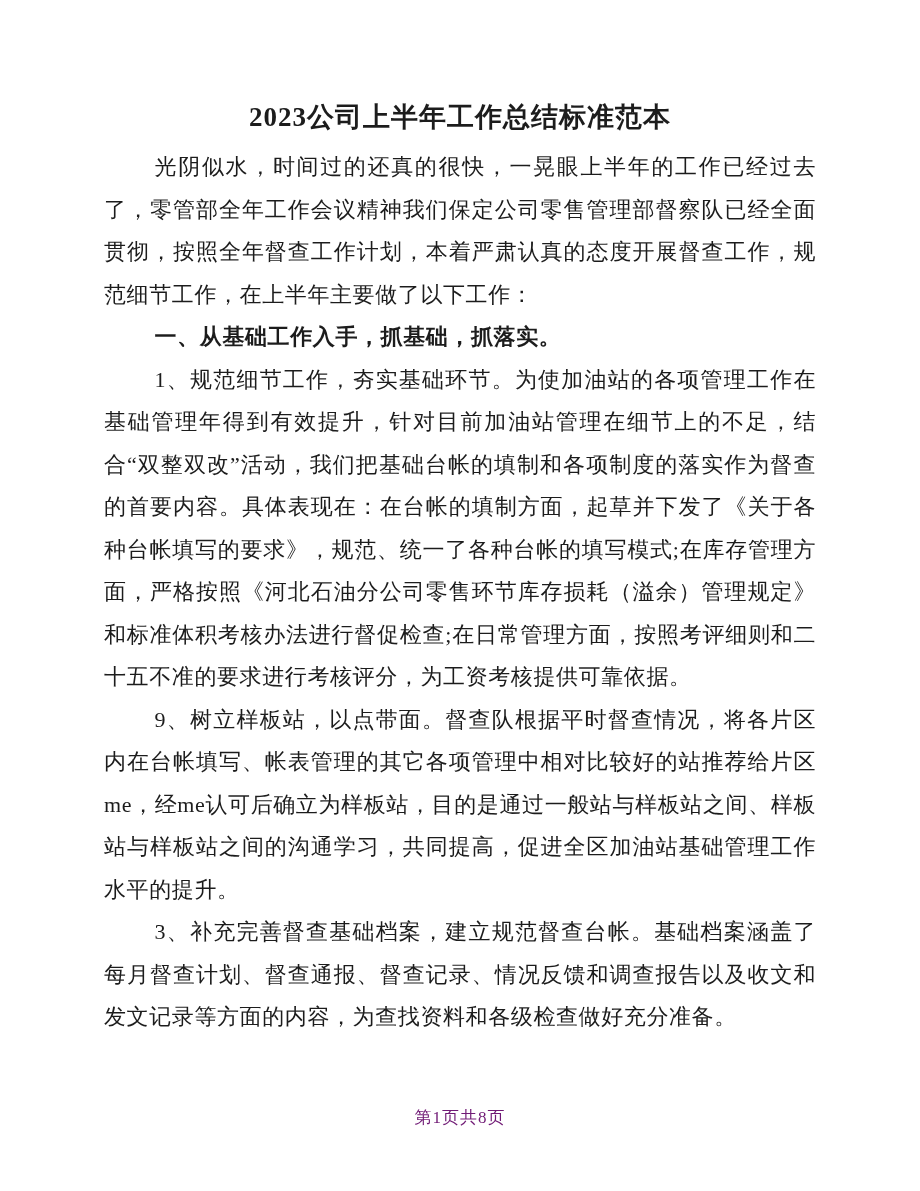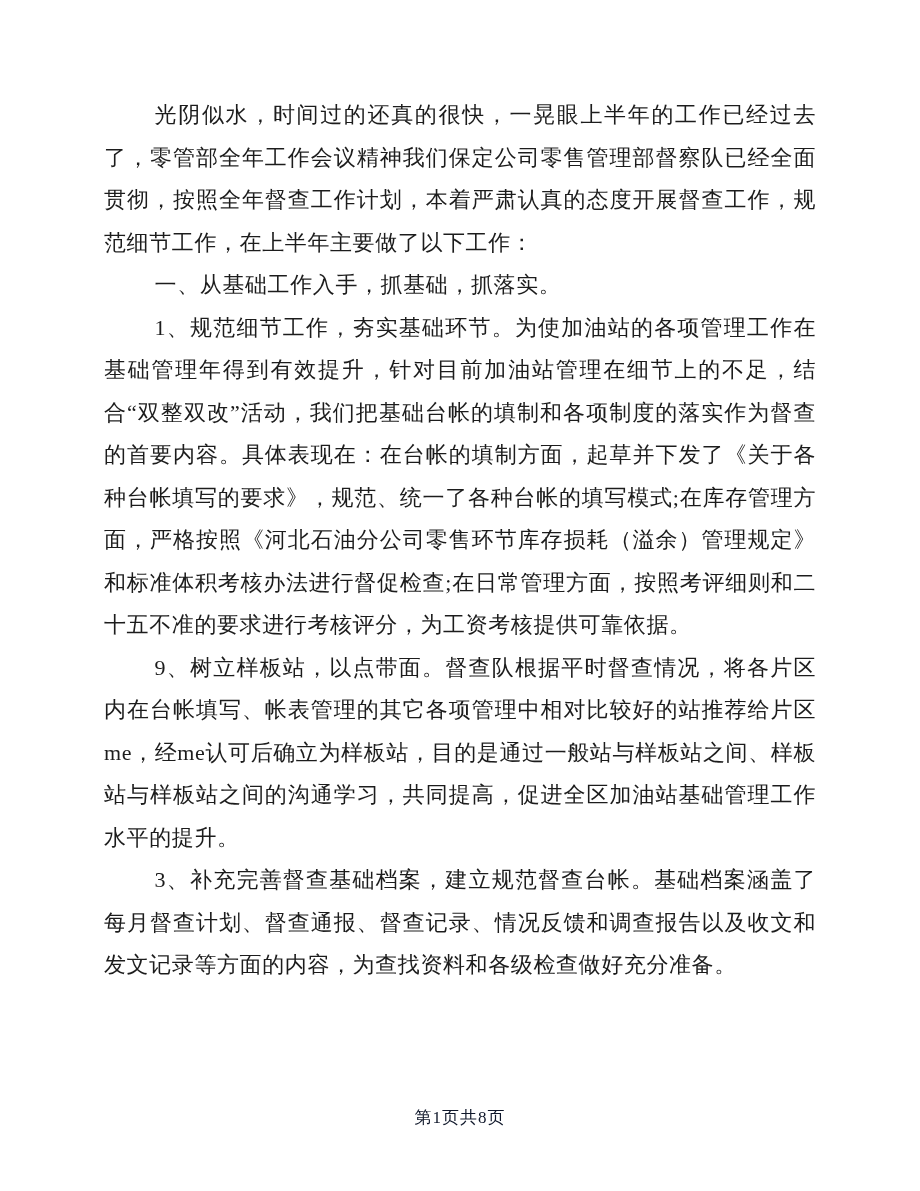--- a/index.html
+++ b/index.html
@@ -35,38 +35,39 @@
   }
   .para {
     margin: 0;
     font-size: 22px;
     line-height: 42.5px;
     text-align: justify;
     text-indent: 2.3em;
     letter-spacing: 0.6px;
   }
   .para.heading {
-    font-weight: normal;
+    font-weight: bold;
     text-align: left;
   }
   .page-footer {
     position: absolute;
     left: 0;
     top: 1106px;
     width: 920px;
     text-align: center;
     font-size: 17px;
     letter-spacing: 1px;
-    color: #0f172a;
+    color: #701a75;
   }
 </style>
 </head>
 <body>
 
 <div class="page">
+  <h1 class="doc-title">2023公司上半年工作总结标准范本</h1>
 
   <p class="para">光阴似水，时间过的还真的很快，一晃眼上半年的工作已经过去了，零管部全年工作会议精神我们保定公司零售管理部督察队已经全面贯彻，按照全年督查工作计划，本着严肃认真的态度开展督查工作，规范细节工作，在上半年主要做了以下工作：</p>
 
   <p class="para heading">一、从基础工作入手，抓基础，抓落实。</p>
 
   <p class="para">1、规范细节工作，夯实基础环节。为使加油站的各项管理工作在基础管理年得到有效提升，针对目前加油站管理在细节上的不足，结合“双整双改”活动，我们把基础台帐的填制和各项制度的落实作为督查的首要内容。具体表现在：在台帐的填制方面，起草并下发了《关于各种台帐填写的要求》，规范、统一了各种台帐的填写模式;在库存管理方面，严格按照《河北石油分公司零售环节库存损耗（溢余）管理规定》和标准体积考核办法进行督促检查;在日常管理方面，按照考评细则和二十五不准的要求进行考核评分，为工资考核提供可靠依据。</p>
 
   <p class="para">9、树立样板站，以点带面。督查队根据平时督查情况，将各片区内在台帐填写、帐表管理的其它各项管理中相对比较好的站推荐给片区me，经me认可后确立为样板站，目的是通过一般站与样板站之间、样板站与样板站之间的沟通学习，共同提高，促进全区加油站基础管理工作水平的提升。</p>
 
   <p class="para">3、补充完善督查基础档案，建立规范督查台帐。基础档案涵盖了每月督查计划、督查通报、督查记录、情况反馈和调查报告以及收文和发文记录等方面的内容，为查找资料和各级检查做好充分准备。</p>

